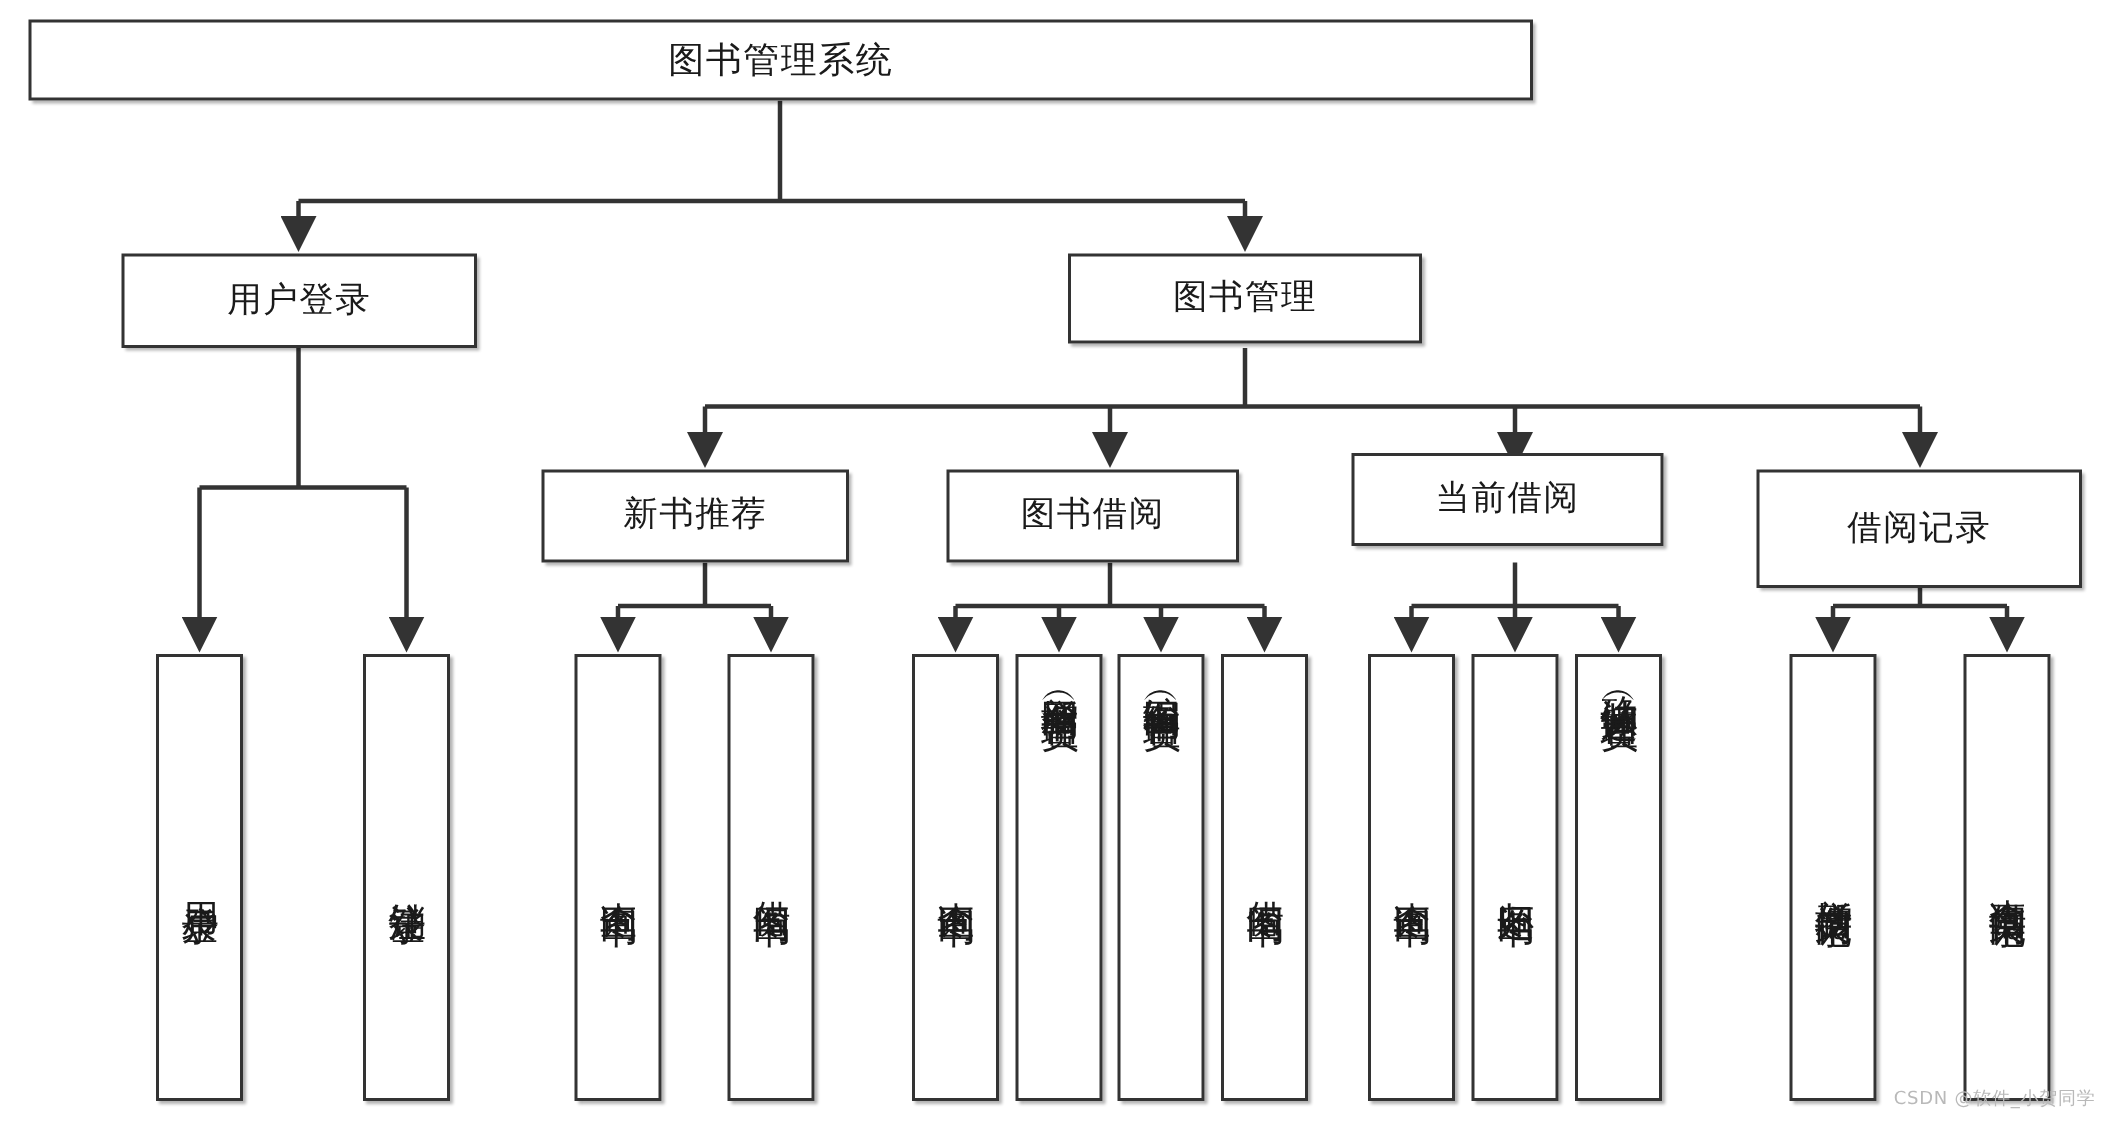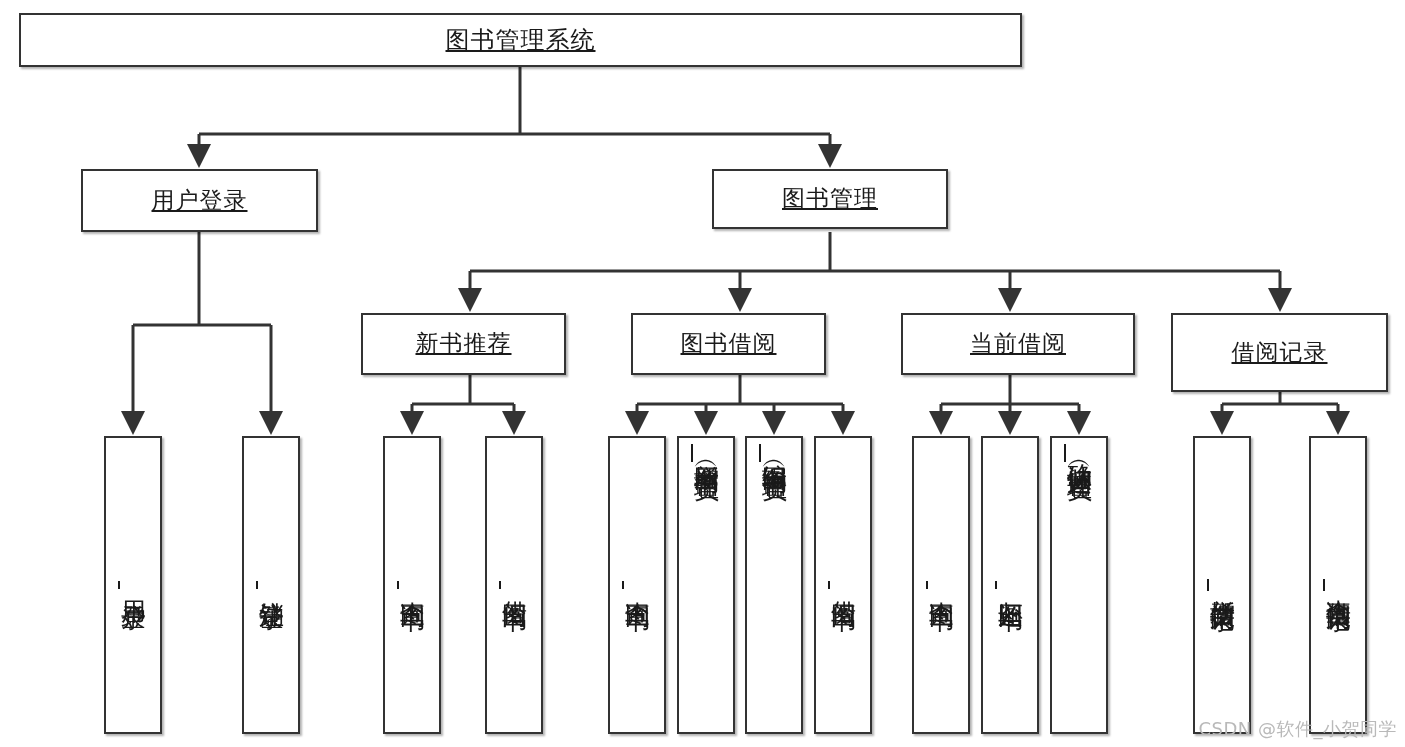--- a/index.html
+++ b/index.html
@@ -28,21 +28,20 @@
   .node {
     position: absolute;
     box-sizing: border-box;
     background: #ffffff;
     border: 2px solid #333333;
     box-shadow: 2px 2px 2px rgba(0,0,0,0.30);
     display: flex;
     align-items: center;
     justify-content: center;
     color: #1a1a1a;
-    text-decoration: underline;
   }
   .node-h .node-label {
     font-size: 23px;
     line-height: 1.2;
     letter-spacing: 1px;
     white-space: nowrap;
   }
   .node-root .node-label {
     font-size: 24px;
   }
@@ -61,21 +60,21 @@
     max-height: 280px;
   }
   .node-v.v-center {
     align-items: center;
     padding-top: 0;
   }
   #watermark {
     position: absolute;
     right: 8px;
     bottom: 6px;
-    font-size: 18px;
+    font-size: 12px;
     color: #b9b9b9;
     letter-spacing: 0.5px;
     white-space: nowrap;
     font-family: "DejaVu Sans", "Liberation Sans", sans-serif;
   }
 </style>
 </head>
 <body>
 
 <div id="diagram-root">
@@ -140,21 +139,21 @@
   <div class="node node-h" style="left:712px; top:169px; width:236px; height:60px;">
     <span class="node-label">图书管理</span>
   </div>
 
   <div class="node node-h" style="left:361px; top:313px; width:205px; height:62px;">
     <span class="node-label">新书推荐</span>
   </div>
   <div class="node node-h" style="left:631px; top:313px; width:195px; height:62px;">
     <span class="node-label">图书借阅</span>
   </div>
-  <div class="node node-h" style="left:901px; top:313px; width:234px; height:62px;align-items:center;">
+  <div class="node node-h" style="left:901px; top:302px; width:208px; height:62px;align-items:center;">
     <span class="node-label">当前借阅</span>
   </div>
   <div class="node node-h" style="left:1171px; top:313px; width:217px; height:79px;">
     <span class="node-label">借阅记录</span>
   </div>
 
   <div class="node node-v v-center" style="left:104px; top:436px; width:58px; height:298px;">
     <span class="node-label">用户登录</span>
   </div>
   <div class="node node-v v-center" style="left:242px; top:436px; width:58px; height:298px;">

